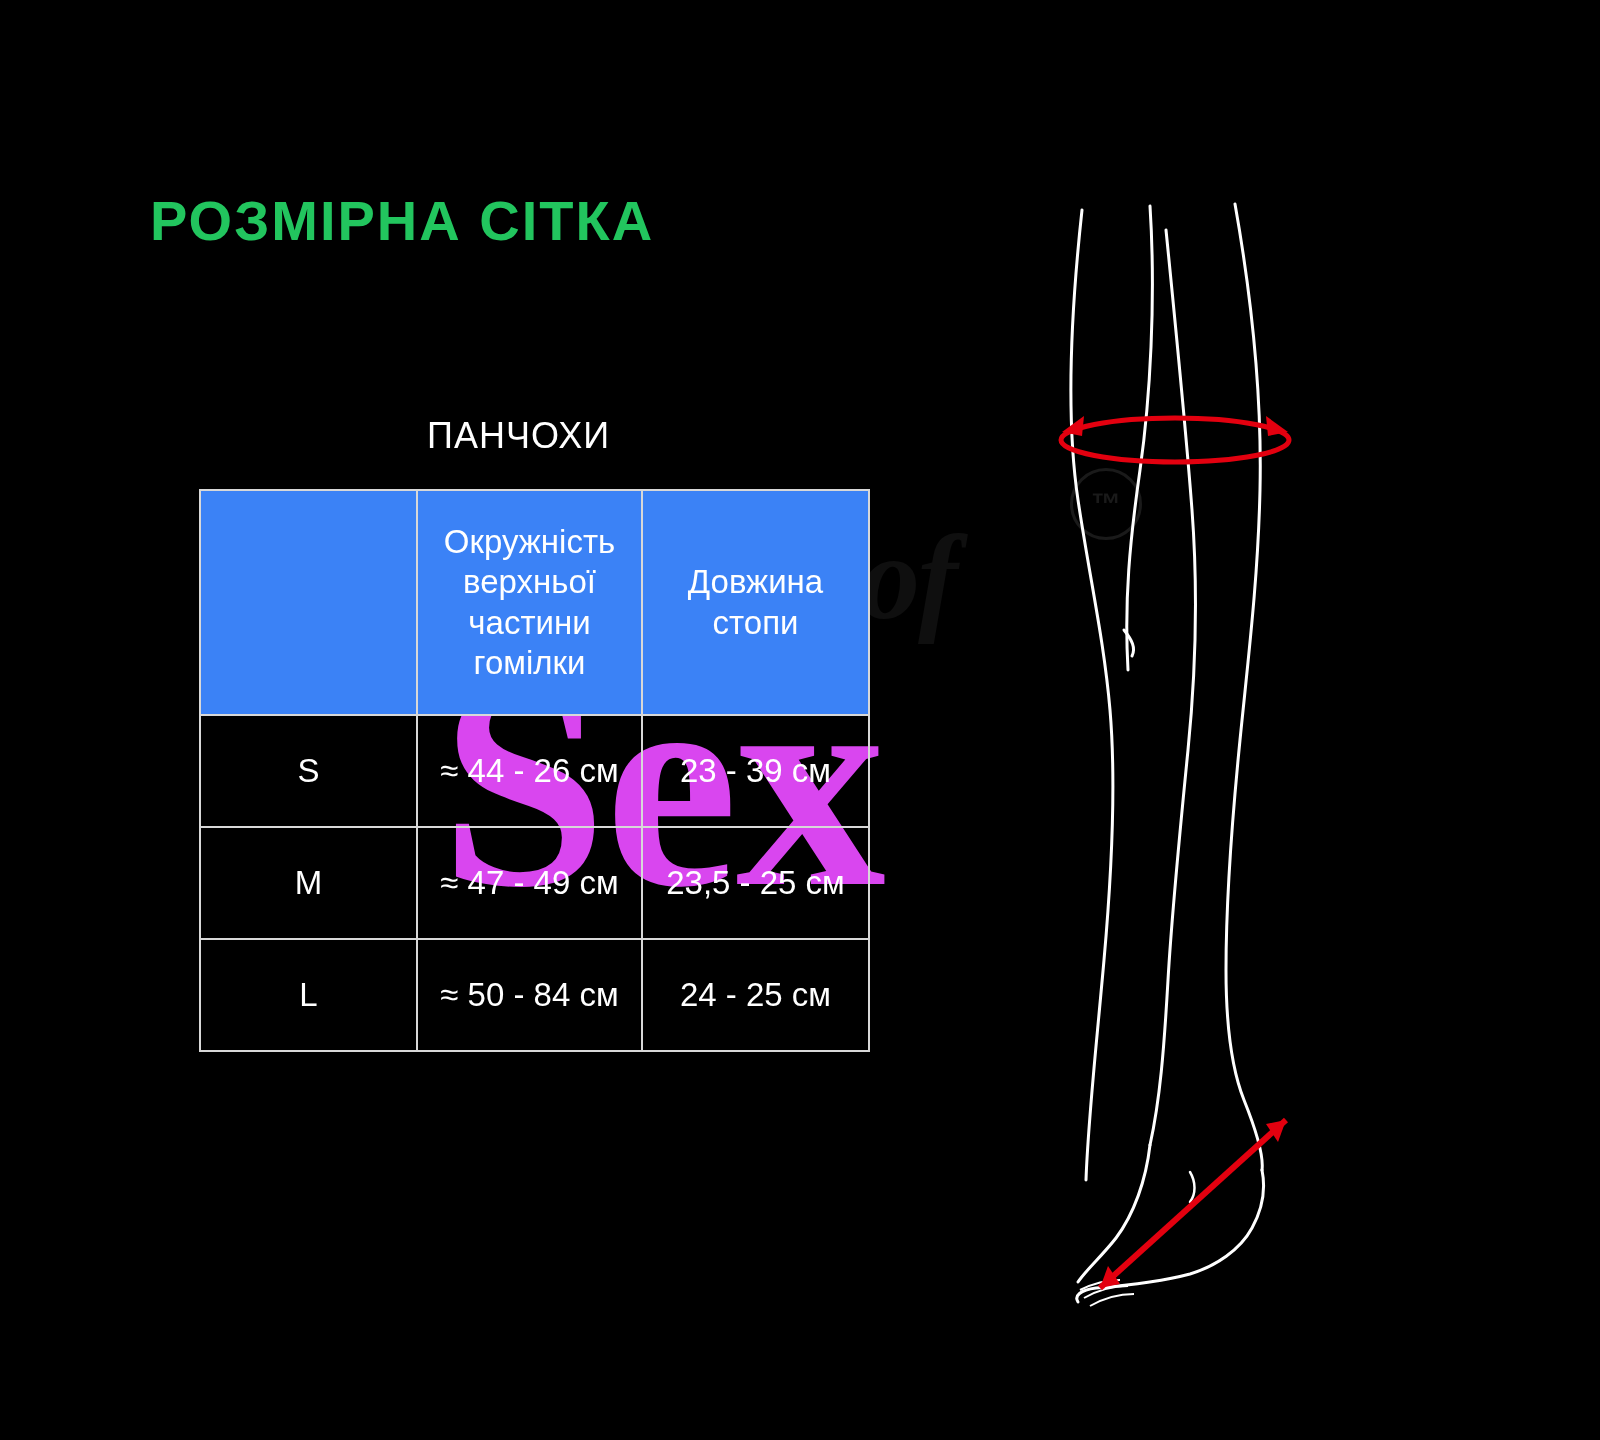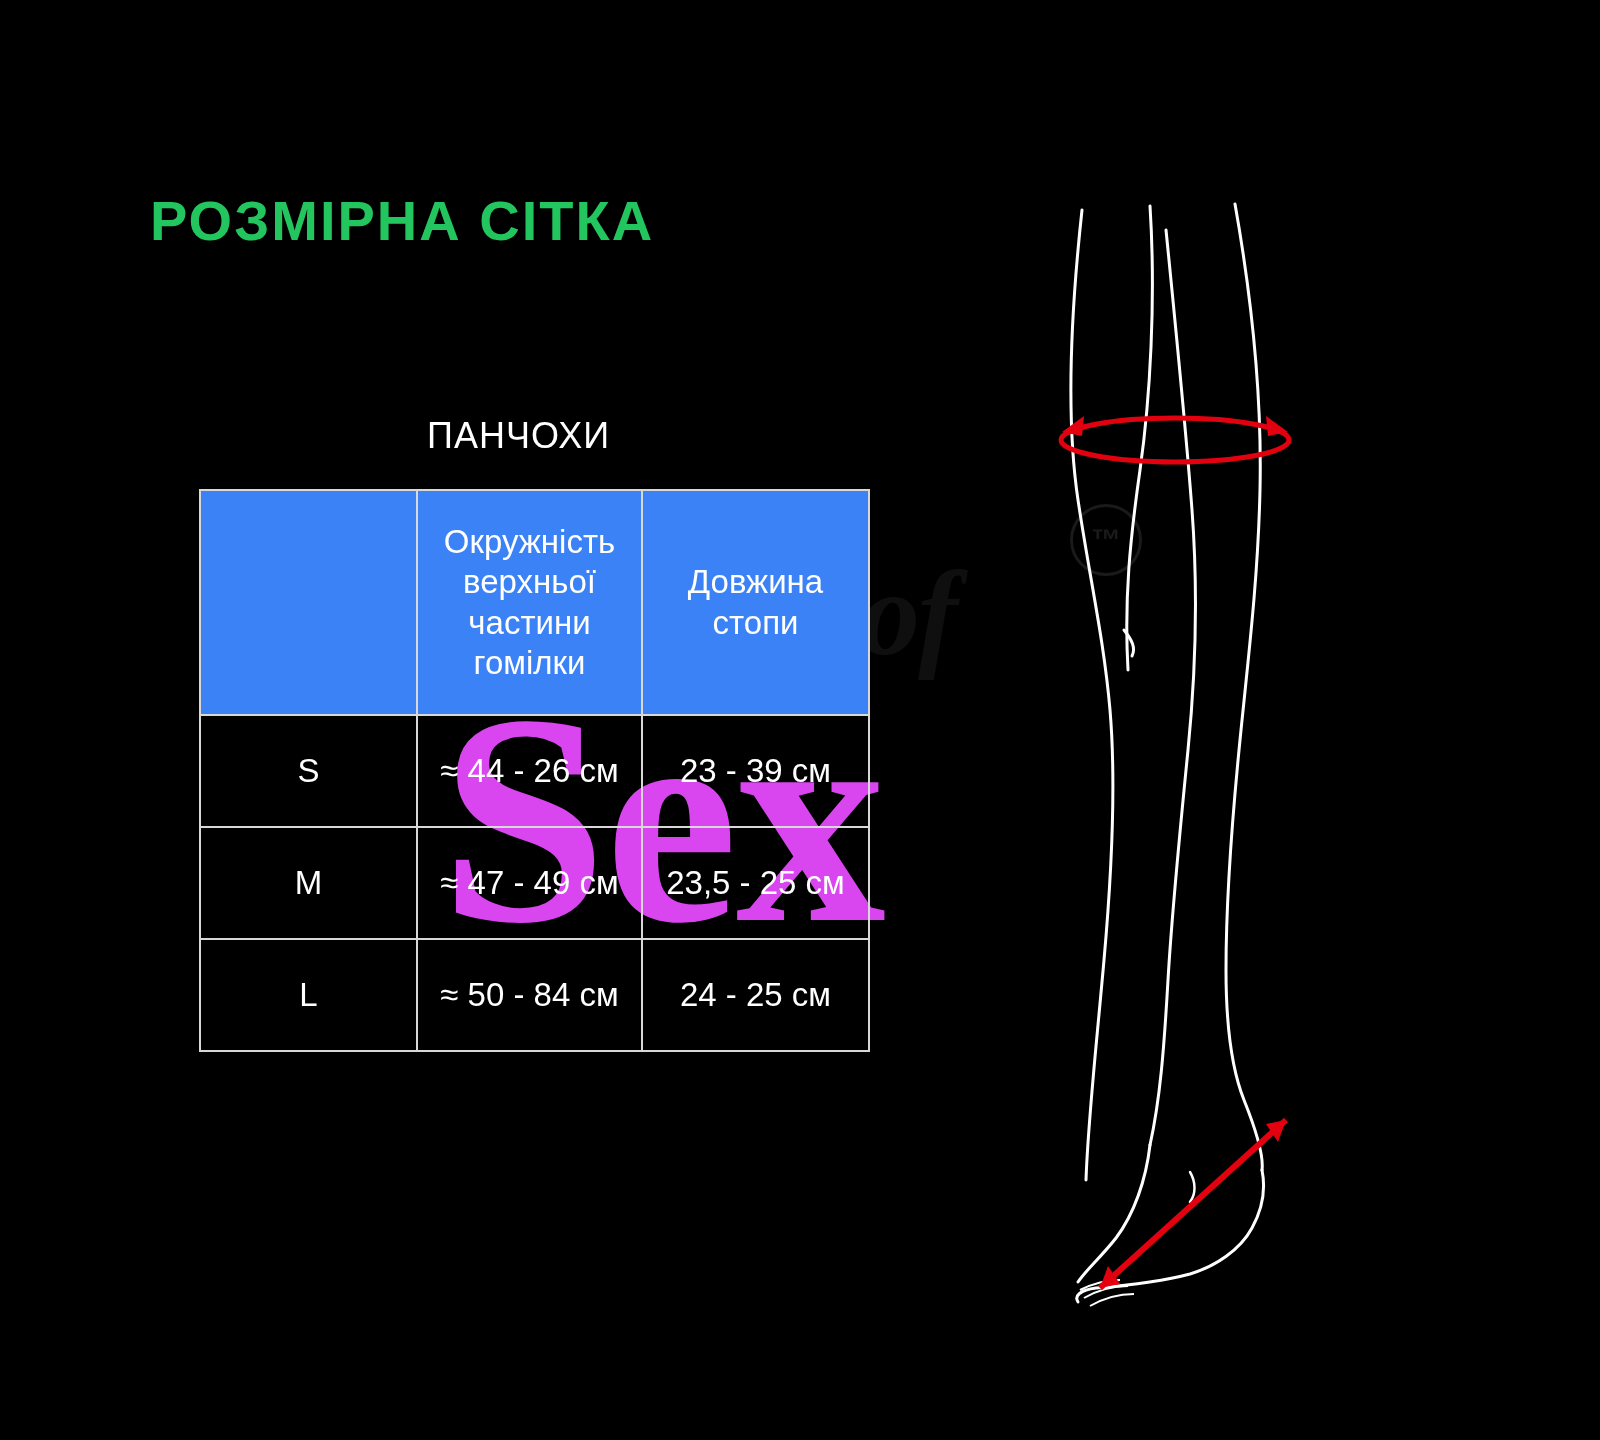--- a/index.html
+++ b/index.html
@@ -13,21 +13,21 @@
     position: relative;
     overflow: hidden;
     font-family: "Liberation Sans", sans-serif;
     color: #ffffff;
   }
 
   
   .watermark {
     position: absolute;
     left: 430px;
-    top: 454px;
+    top: 418px;
     width: 730px;
     height: 630px;
     pointer-events: none;
   }
   .wm-text {
     position: absolute;
     color: #111111;
     font-weight: 700;
     letter-spacing: -2px;
     line-height: 1;

